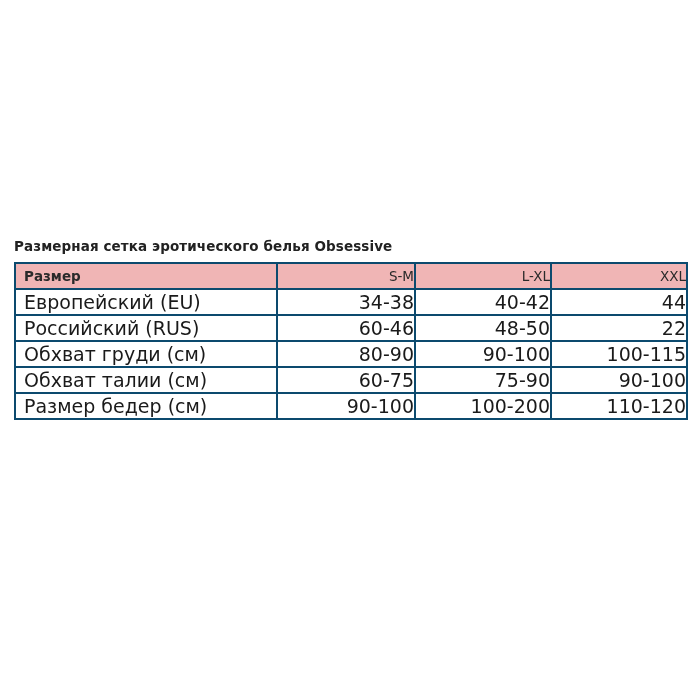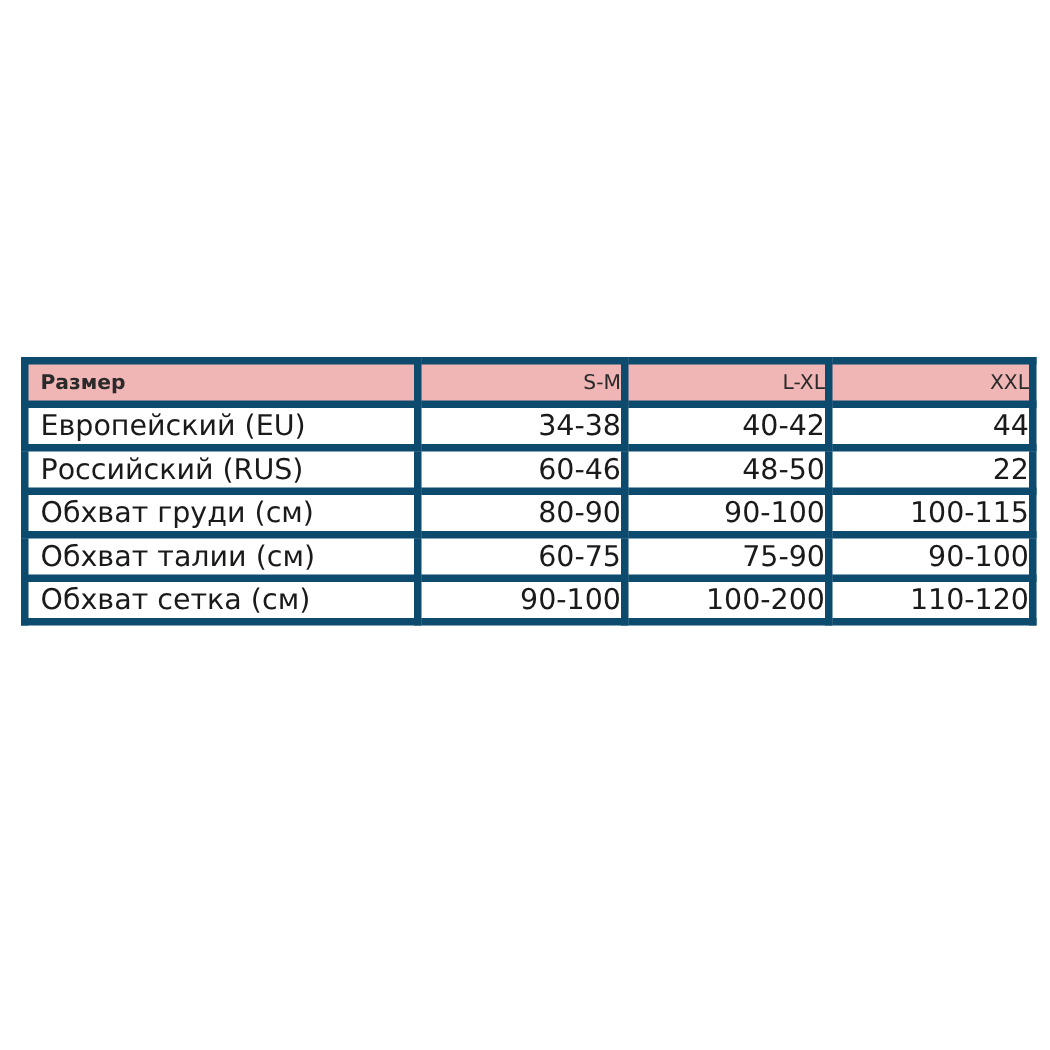--- a/index.html
+++ b/index.html
@@ -35,21 +35,21 @@
     letter-spacing: 0.1px;
     margin-bottom: 8px;
     white-space: nowrap;
   }
   table.size-table {
     border-collapse: collapse;
     width: 672px;
     table-layout: fixed;
   }
   table.size-table td, table.size-table th {
-    border: 5px solid #0c4a6e;
+    border: 2px solid #0c4a6e;
     padding: 0;
     height: 24px;
     vertical-align: middle;
   }
   thead tr {
     background: #f0b5b5;
   }
   thead th {
     font-size: 13.5px;
     font-weight: bold;
@@ -81,20 +81,21 @@
   col.c-v1 { width: 138px; }
   col.c-v2 { width: 136px; }
   col.c-v3 { width: 136px; }
 </style>
 </head>
 <body>
 
 <div class="page">
   <div class="table-wrap">
 
+    <div class="caption">Размерная сетка эротического белья Obsessive</div>
 
     <table class="size-table">
       <colgroup>
         <col class="c-label">
         <col class="c-v1">
         <col class="c-v2">
         <col class="c-v3">
       </colgroup>
       <thead>
         <tr>
@@ -123,21 +124,21 @@
           <td class="val">90-100</td>
           <td class="val">100-115</td>
         </tr>
         <tr>
           <td class="row-label">Обхват талии (см)</td>
           <td class="val">60-75</td>
           <td class="val">75-90</td>
           <td class="val">90-100</td>
         </tr>
         <tr>
-          <td class="row-label">Обхват сетка (см)</td>
+          <td class="row-label">Размер бедер (см)</td>
           <td class="val">90-100</td>
           <td class="val">100-200</td>
           <td class="val">110-120</td>
         </tr>
       </tbody>
     </table>
 
   </div>
 </div>
 

